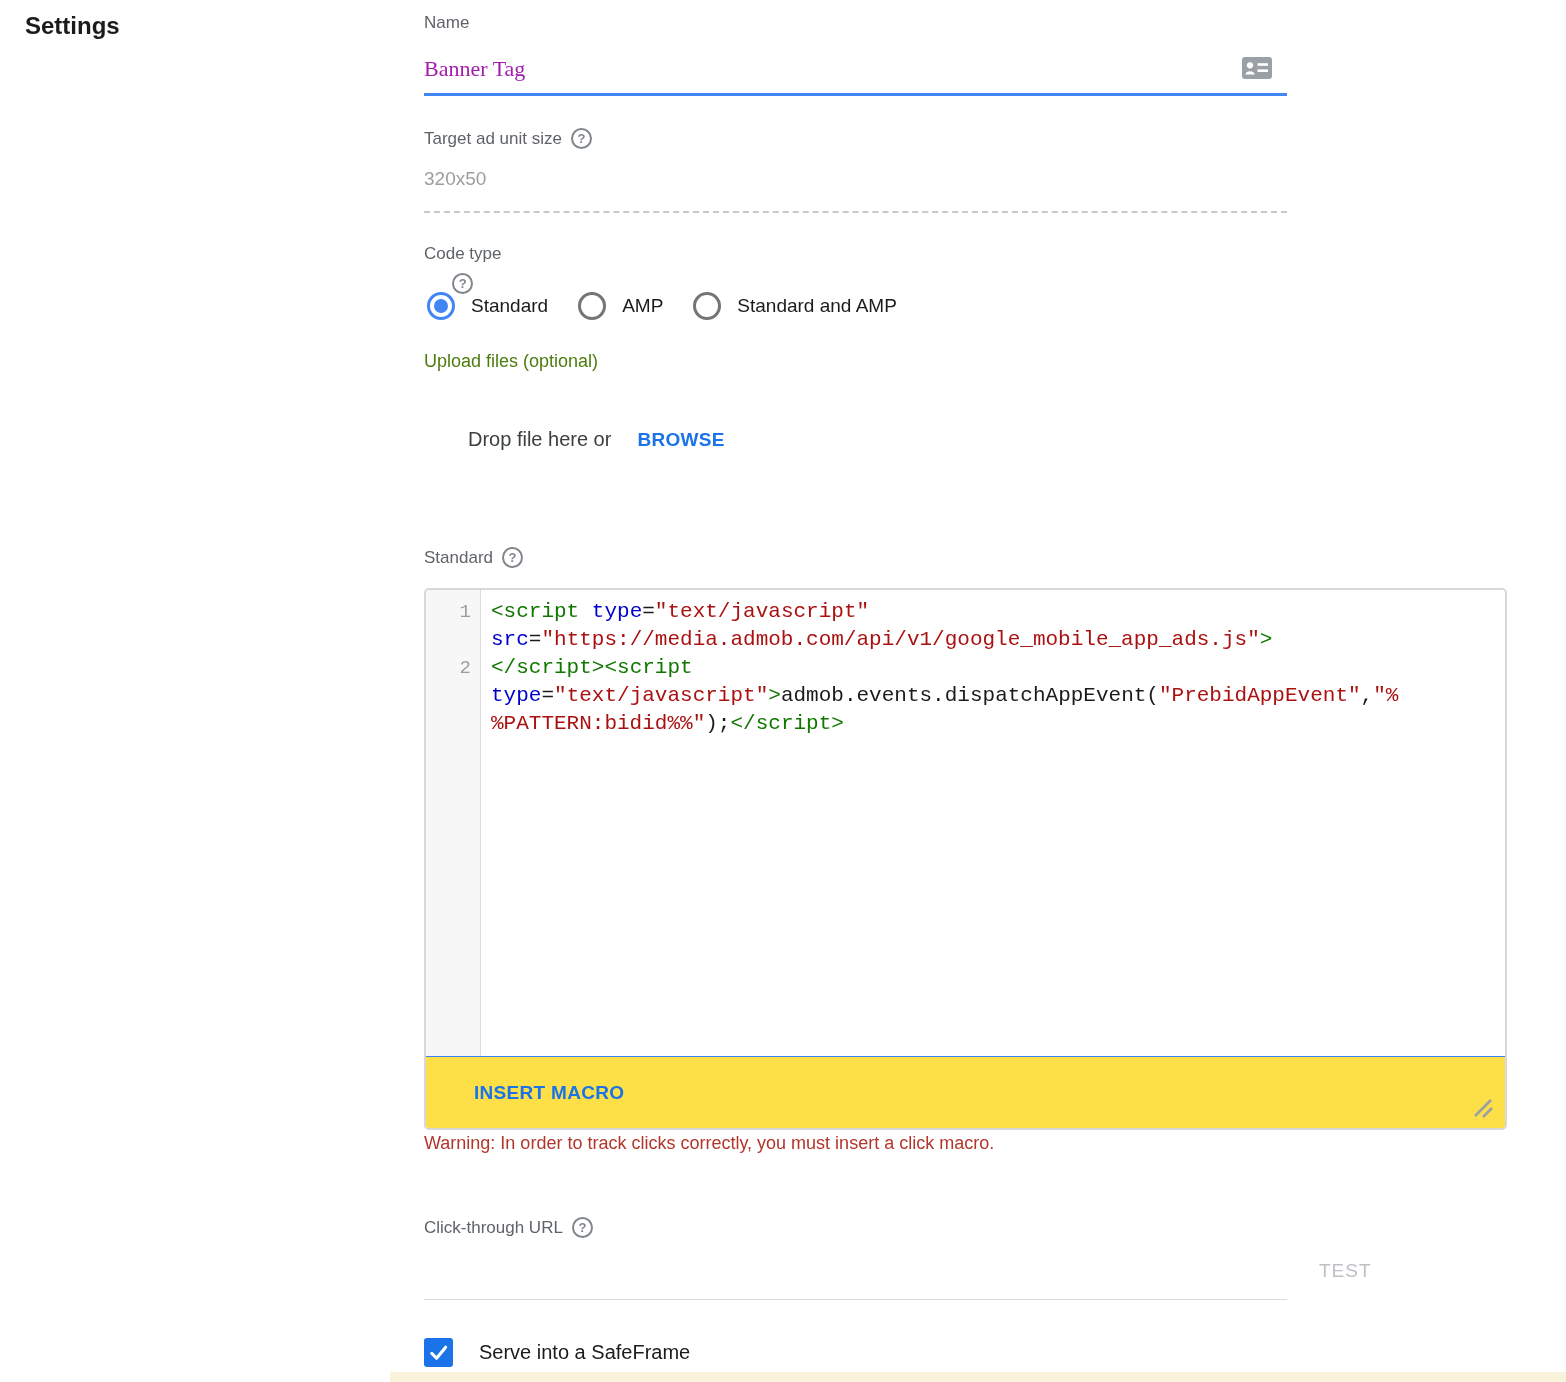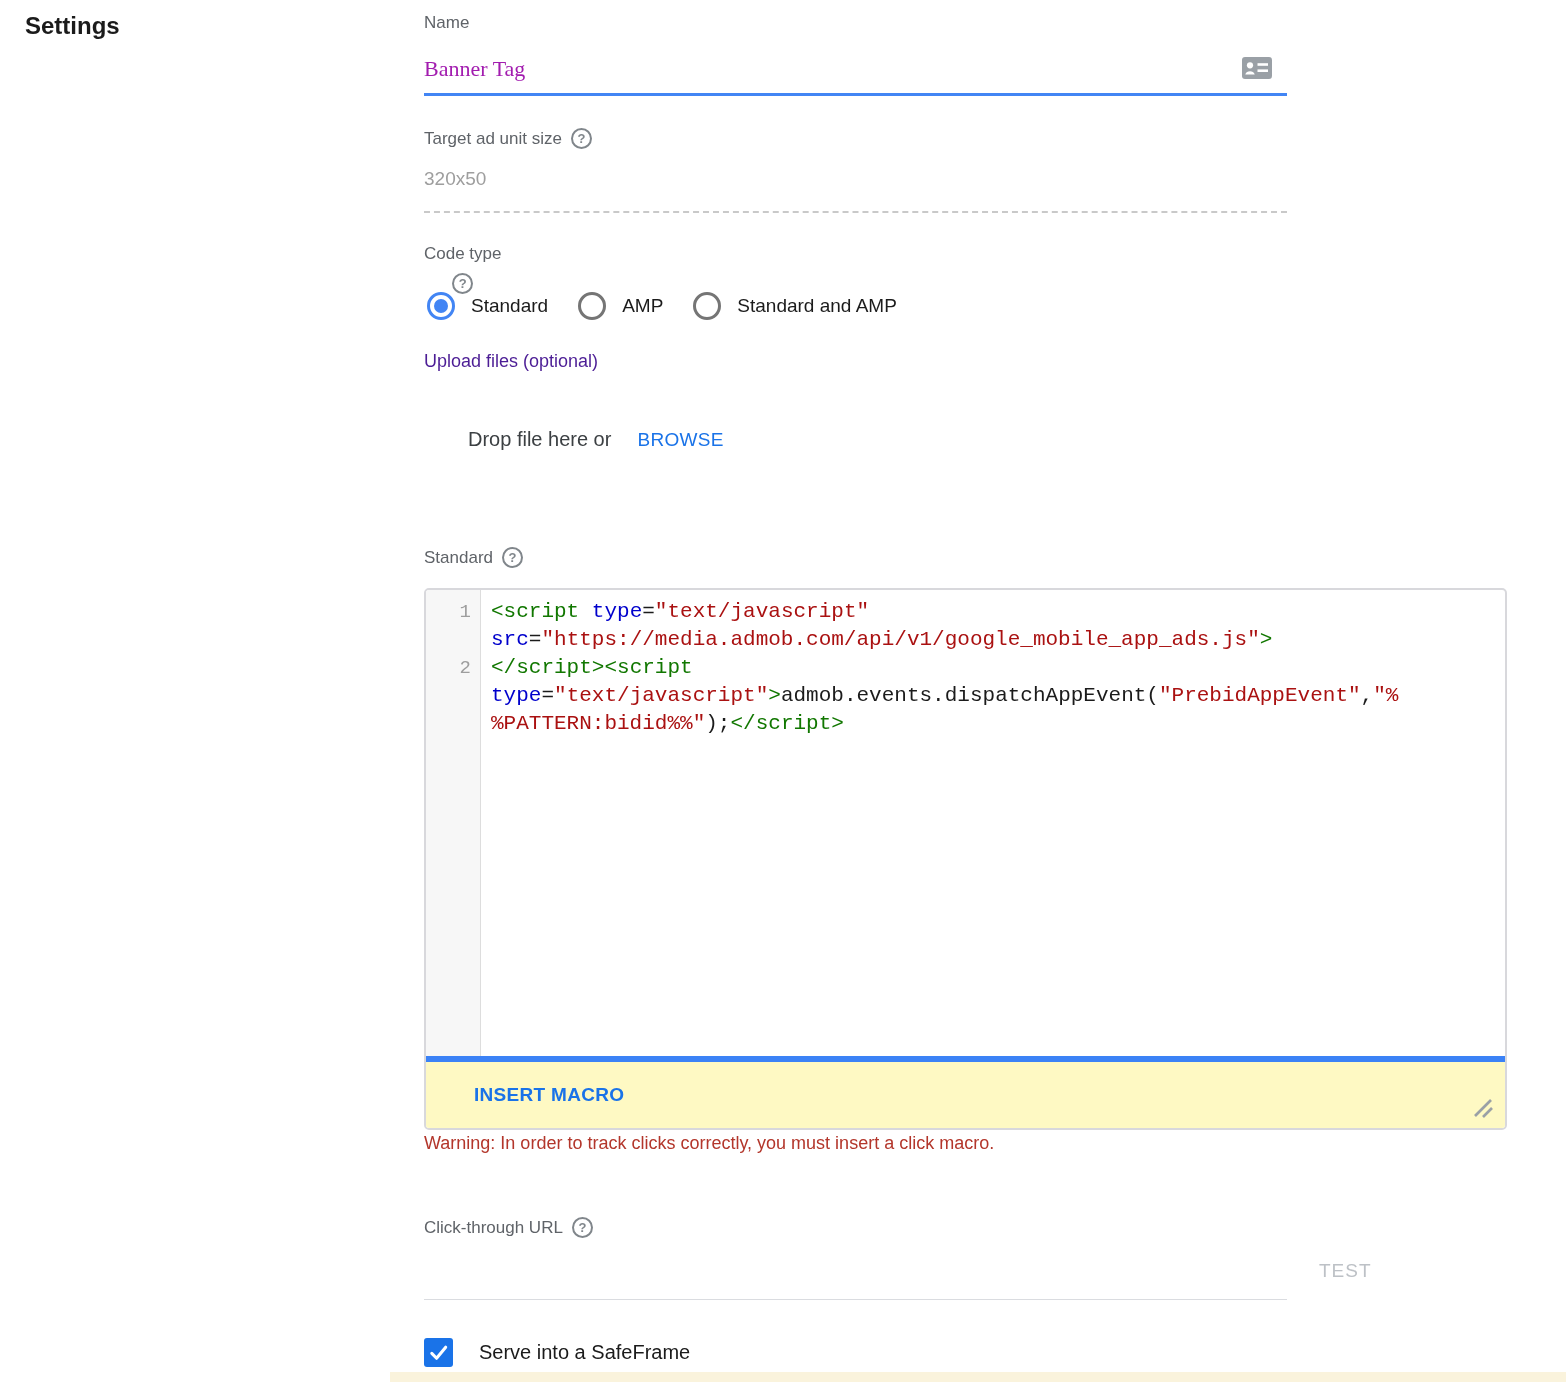--- a/index.html
+++ b/index.html
@@ -33,41 +33,41 @@
   .codetype-label { position:absolute; left:0; top:244px;flex-direction:column; }
   .radio-row { position:absolute; left:3px; top:290px; height:32px; display:flex; align-items:center; }
   .radio-option { display:flex; align-items:center; cursor:pointer; margin-right:30px; }
   .radio { width:28px; height:28px; border-radius:50%; border:3px solid #757575; position:relative; flex:0 0 auto; }
   .radio.selected { border-color:#4285f4; }
   .radio.selected::after { content:""; position:absolute; left:50%; top:50%; width:14px; height:14px;
                            margin:-7px 0 0 -7px; border-radius:50%; background:#4285f4; }
   .radio-label { font-size:19px; color:#1b1b1b; margin-left:16px; }
 
   
-  .upload-label { position:absolute; left:0; top:351px; font-size:18px; color:#4c1d95; }
+  .upload-label { position:absolute; left:0; top:351px; font-size:18px; color:#4d7c0f; }
   .drop-row { position:absolute; left:44px; top:428px; display:flex; align-items:baseline; gap:26px; cursor:pointer; }
   .drop-text { font-size:20px; color:#3c4043; }
-  .browse-btn { font-size:19px; font-weight:400; color:#1a73e8; letter-spacing:.3px; cursor:pointer; }
+  .browse-btn { font-size:19px; font-weight:700; color:#1a73e8; letter-spacing:.3px; cursor:pointer; }
 
   
   .standard-label { position:absolute; left:0; top:547px; }
   .editor { position:absolute; left:0; top:588px; width:1083px; height:542px;
             border:2px solid #d8d8dc; border-radius:5px; background:#fff; overflow:hidden; }
   .editor-body { display:flex; height:466px; cursor:text; }
   .gutter { width:55px; background:#f7f7f7; border-right:1px solid #ddd; padding-top:8px; flex:0 0 auto; }
   .gut-row { height:28px; line-height:28px; text-align:right; padding-right:9px;
              font-family:"Liberation Mono", monospace; font-size:19px; color:#9e9e9e; }
   .code-area { flex:1; padding:8px 0 0 10px; overflow:hidden; }
   .code-row { height:28px; line-height:28px; white-space:pre;
               font-family:"Liberation Mono", monospace; font-size:21px; color:#1b1b1b; }
   .tok-tag { color:#117700; }
   .tok-attr { color:#0000cc; }
   .tok-str { color:#aa1111; }
   .tok-plain { color:#1b1b1b; }
-  .editor-footer { height:72px; background:#fef9c3; border-top:6px solid #3b82f6;
+  .editor-footer { height:72px; background:#fde047; border-top:1px solid #3b82f6;
                    display:flex; align-items:center; position:relative; }
   .insert-macro { margin-left:48px; font-size:19px; font-weight:700; color:#1a73e8;
                   letter-spacing:.3px; cursor:pointer; background:none; border:none;
                   font-family:"Liberation Sans", sans-serif; }
   .resize-handle { position:absolute; right:10px; bottom:8px; cursor:nwse-resize; }
 
   .warning { position:absolute; left:0; top:1133px; font-size:18px; color:#b3362b; }
 
   
   .url-label { position:absolute; left:0; top:1217px; }

